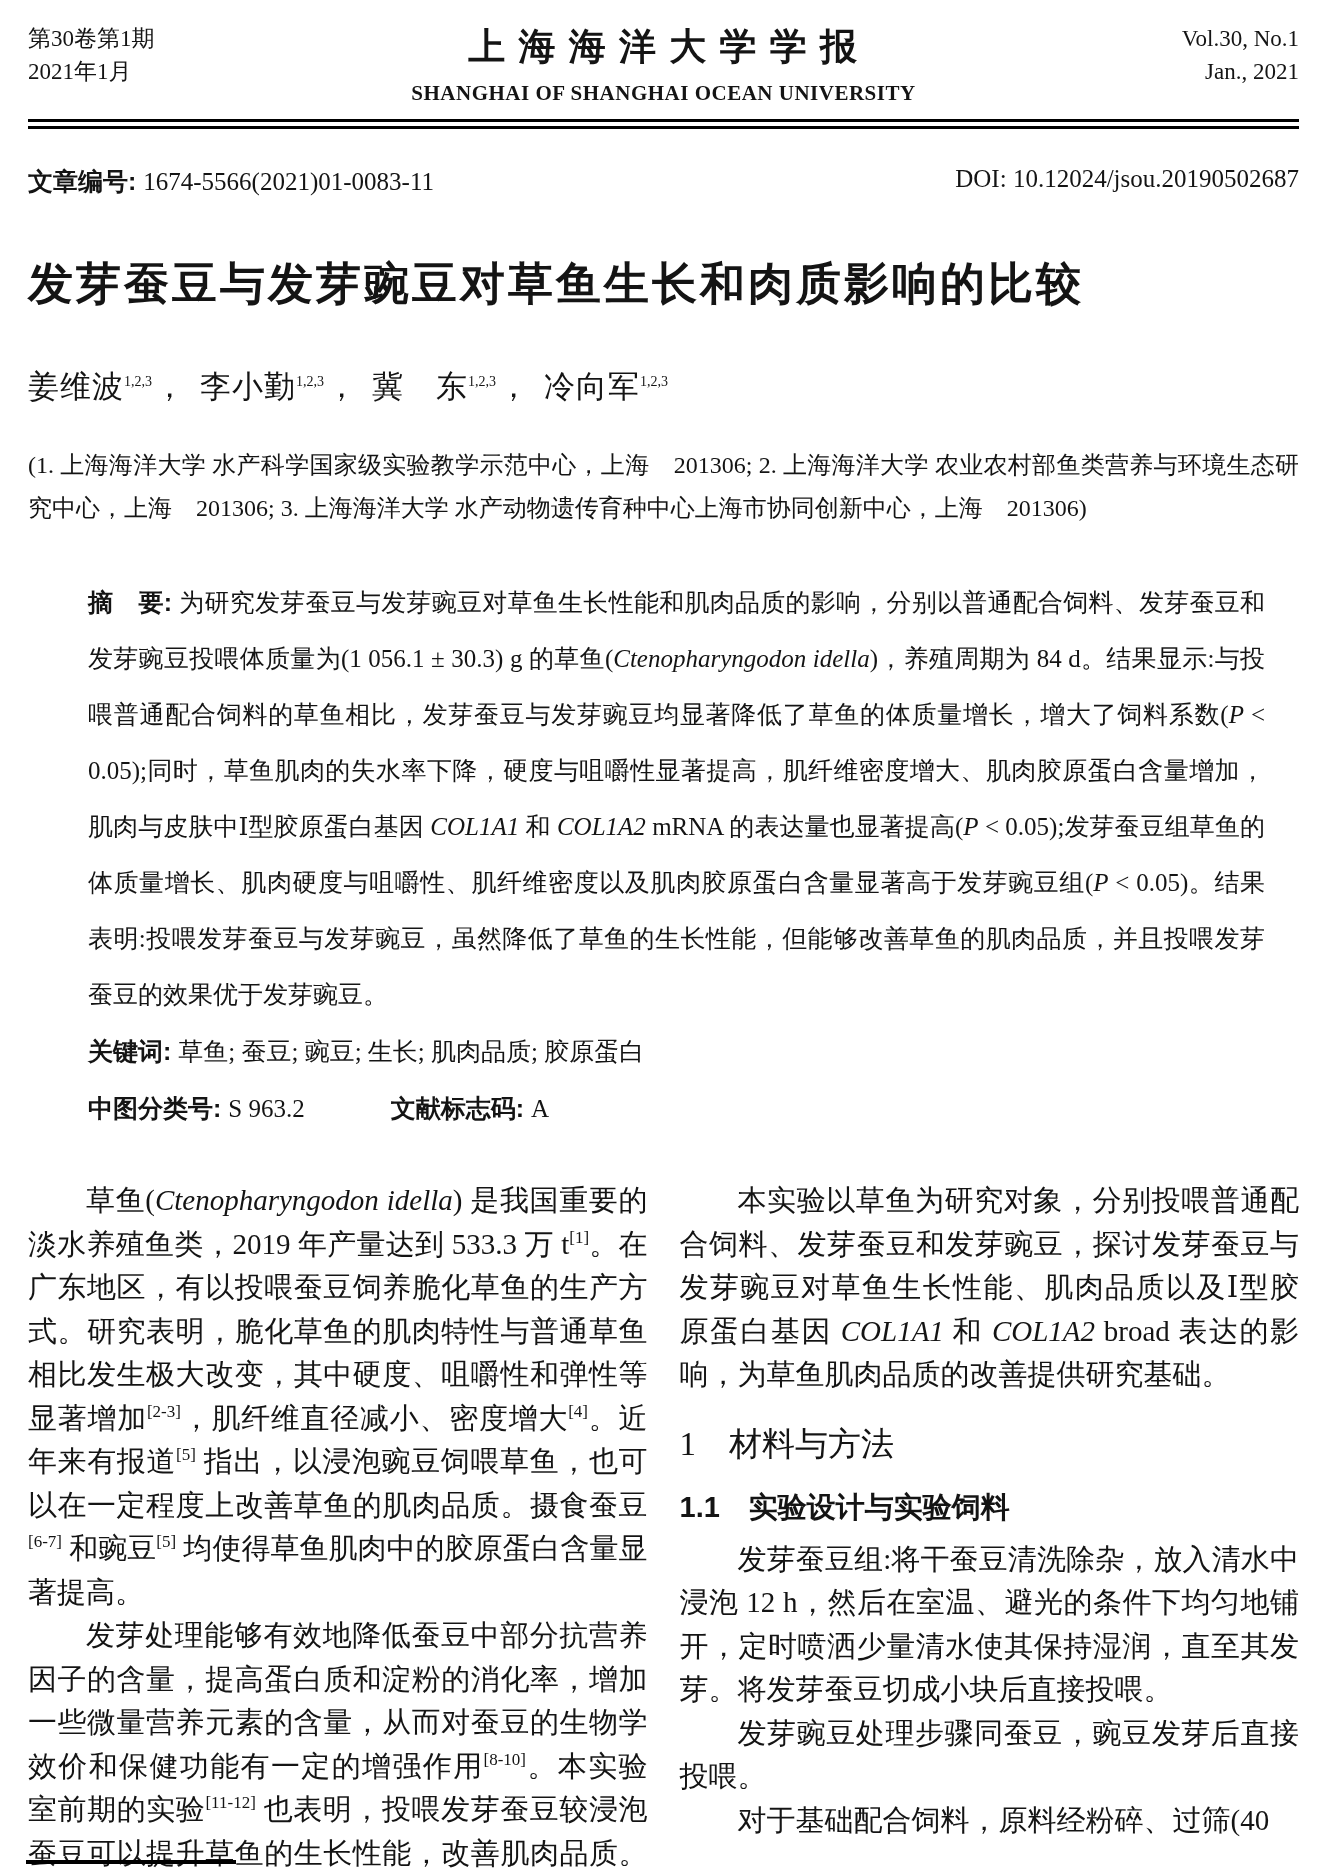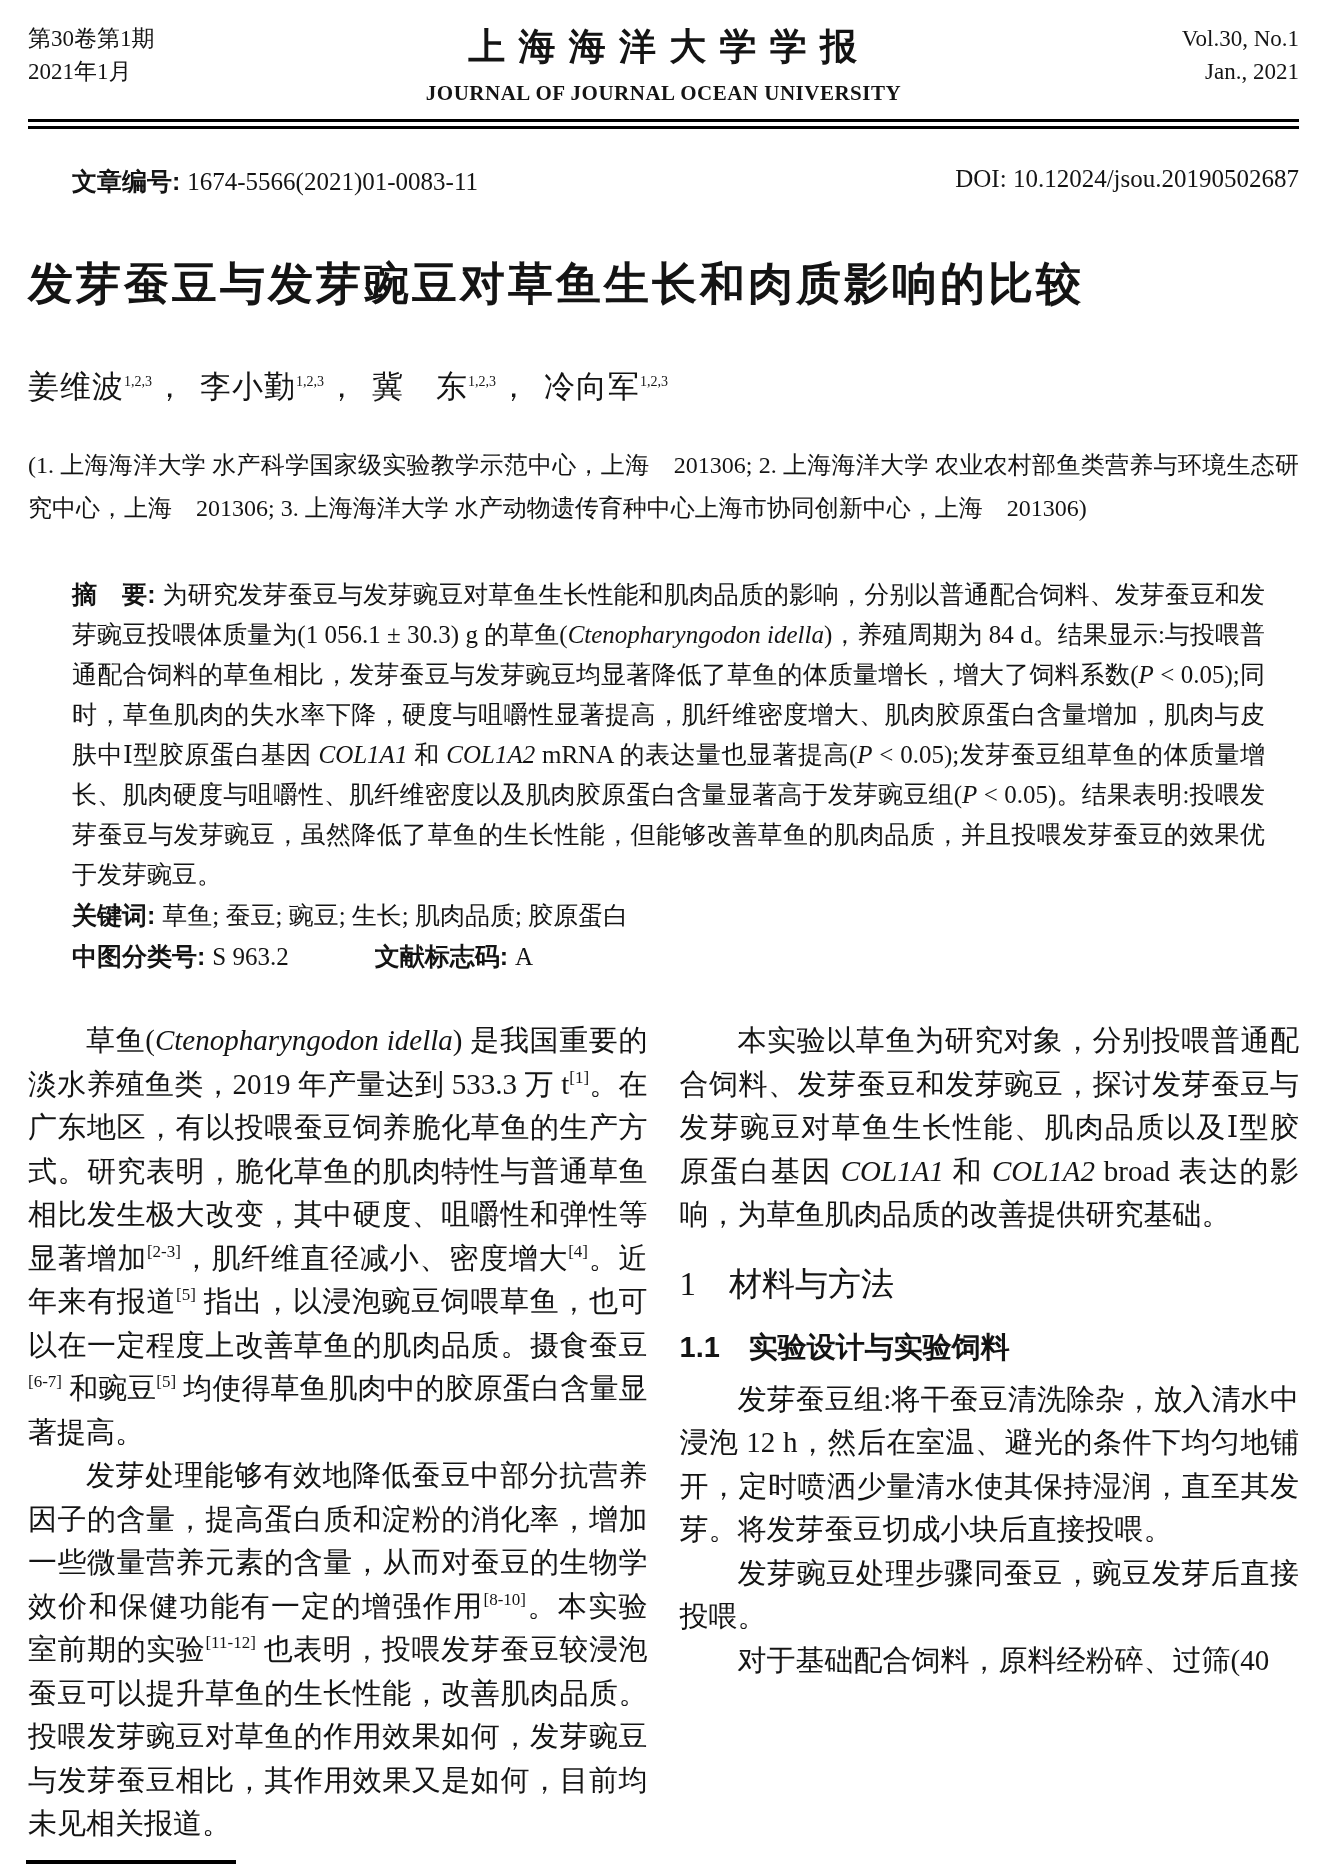--- a/index.html
+++ b/index.html
@@ -14,33 +14,33 @@
   
   .header{display:flex;align-items:flex-start;}
   .header-left,.header-right{width:235px;font-size:23px;font-weight:normal;line-height:33px;}
   .header-right{text-align:right;}
   .header-center{flex:1;text-align:center;}
   .journal-title-cn{font-size:37px;font-weight:bold;letter-spacing:2px;}
   .journal-title-en{font-size:21px;font-weight:bold;margin-top:9px;letter-spacing:.5px;}
   .rule-double{margin-top:13px;height:4px;border-top:3px solid #000;border-bottom:3px solid #000;}
 
   
-  .meta-row{display:flex;justify-content:space-between;margin-top:36px;font-size:25px;margin-left:44px;}
+  .meta-row{display:flex;justify-content:space-between;margin-top:36px;font-size:25px;}
   .hei{font-family:"Liberation Sans","DejaVu Sans",sans-serif;font-weight:bold;}
 
   
   .article-title{margin-top:56px;font-size:45px;font-weight:bold;letter-spacing:3px;
     font-family:"Liberation Sans","DejaVu Sans",sans-serif;}
   .authors{margin-top:52px;font-size:31px;letter-spacing:1px;}
   .authors sup{font-size:14px;letter-spacing:0;}
   .author-sep{margin:0 14px 0 2px;}
   .affiliations{margin-top:36px;font-size:24px;line-height:43px;text-align:justify;}
 
   
-  .abstract{margin:44px 34px 0 44px;font-size:25px;line-height:40px;text-align:justify;}
+  .abstract{margin:44px 34px 0 60px;font-size:25px;line-height:56px;text-align:justify;}
   .abstract p{margin:0;}
   .abstract i{font-style:italic;}
   .clc-gap{margin-left:86px;}
 
   
   .columns{display:flex;gap:32px;margin-top:42px;}
   .col{flex:1;min-width:0;font-size:29px;line-height:43.5px;text-align:justify;}
   .col p.para{margin:0;text-indent:2em;}
   .col sup{font-size:17px;line-height:0;}
   .col i{font-style:italic;}
@@ -56,21 +56,21 @@
 
 <div class="page">
 
   <div class="header">
     <div class="header-left">
       <div>第30卷第1期</div>
       <div>2021年1月</div>
     </div>
     <div class="header-center">
       <div class="journal-title-cn">上 海 海 洋 大 学 学 报</div>
-      <div class="journal-title-en">JOURNAL OF JOURNAL OCEAN UNIVERSITY</div>
+      <div class="journal-title-en">SHANGHAI OF SHANGHAI OCEAN UNIVERSITY</div>
     </div>
     <div class="header-right">
       <div>Vol.30, No.1</div>
       <div>Jan., 2021</div>
     </div>
   </div>
   <div class="rule-double"></div>
 
   <div class="meta-row">
     <div>

